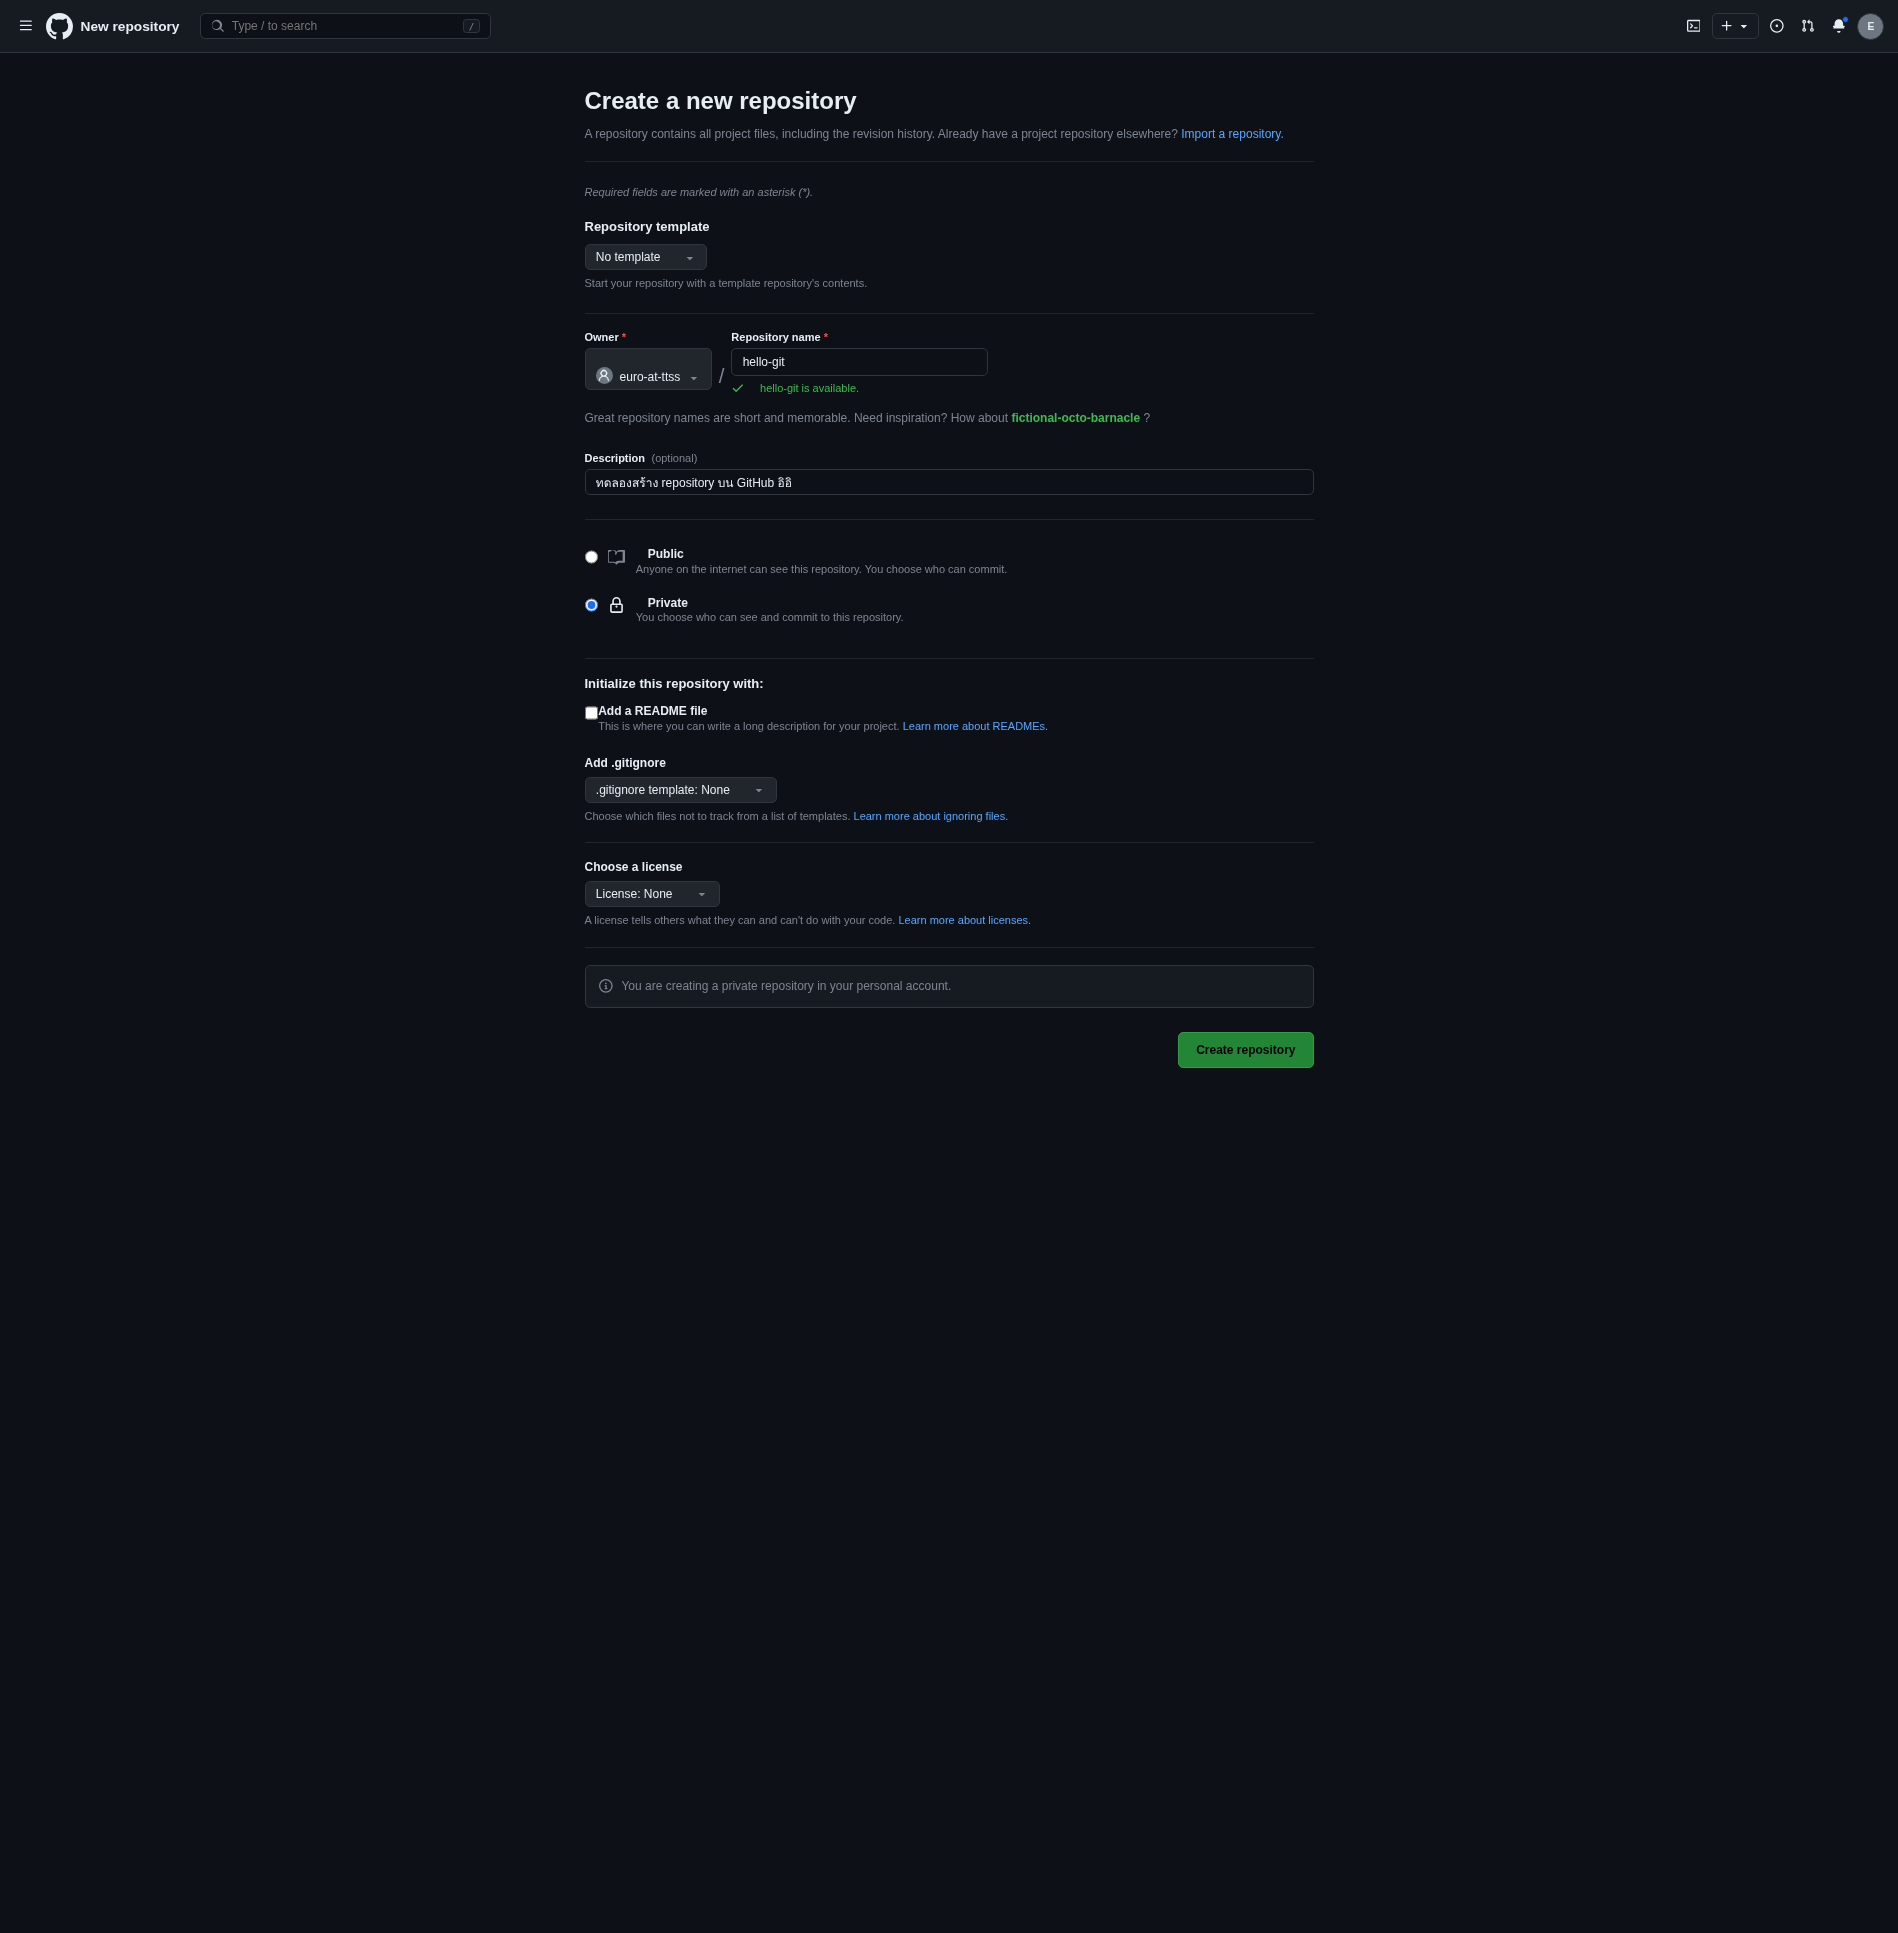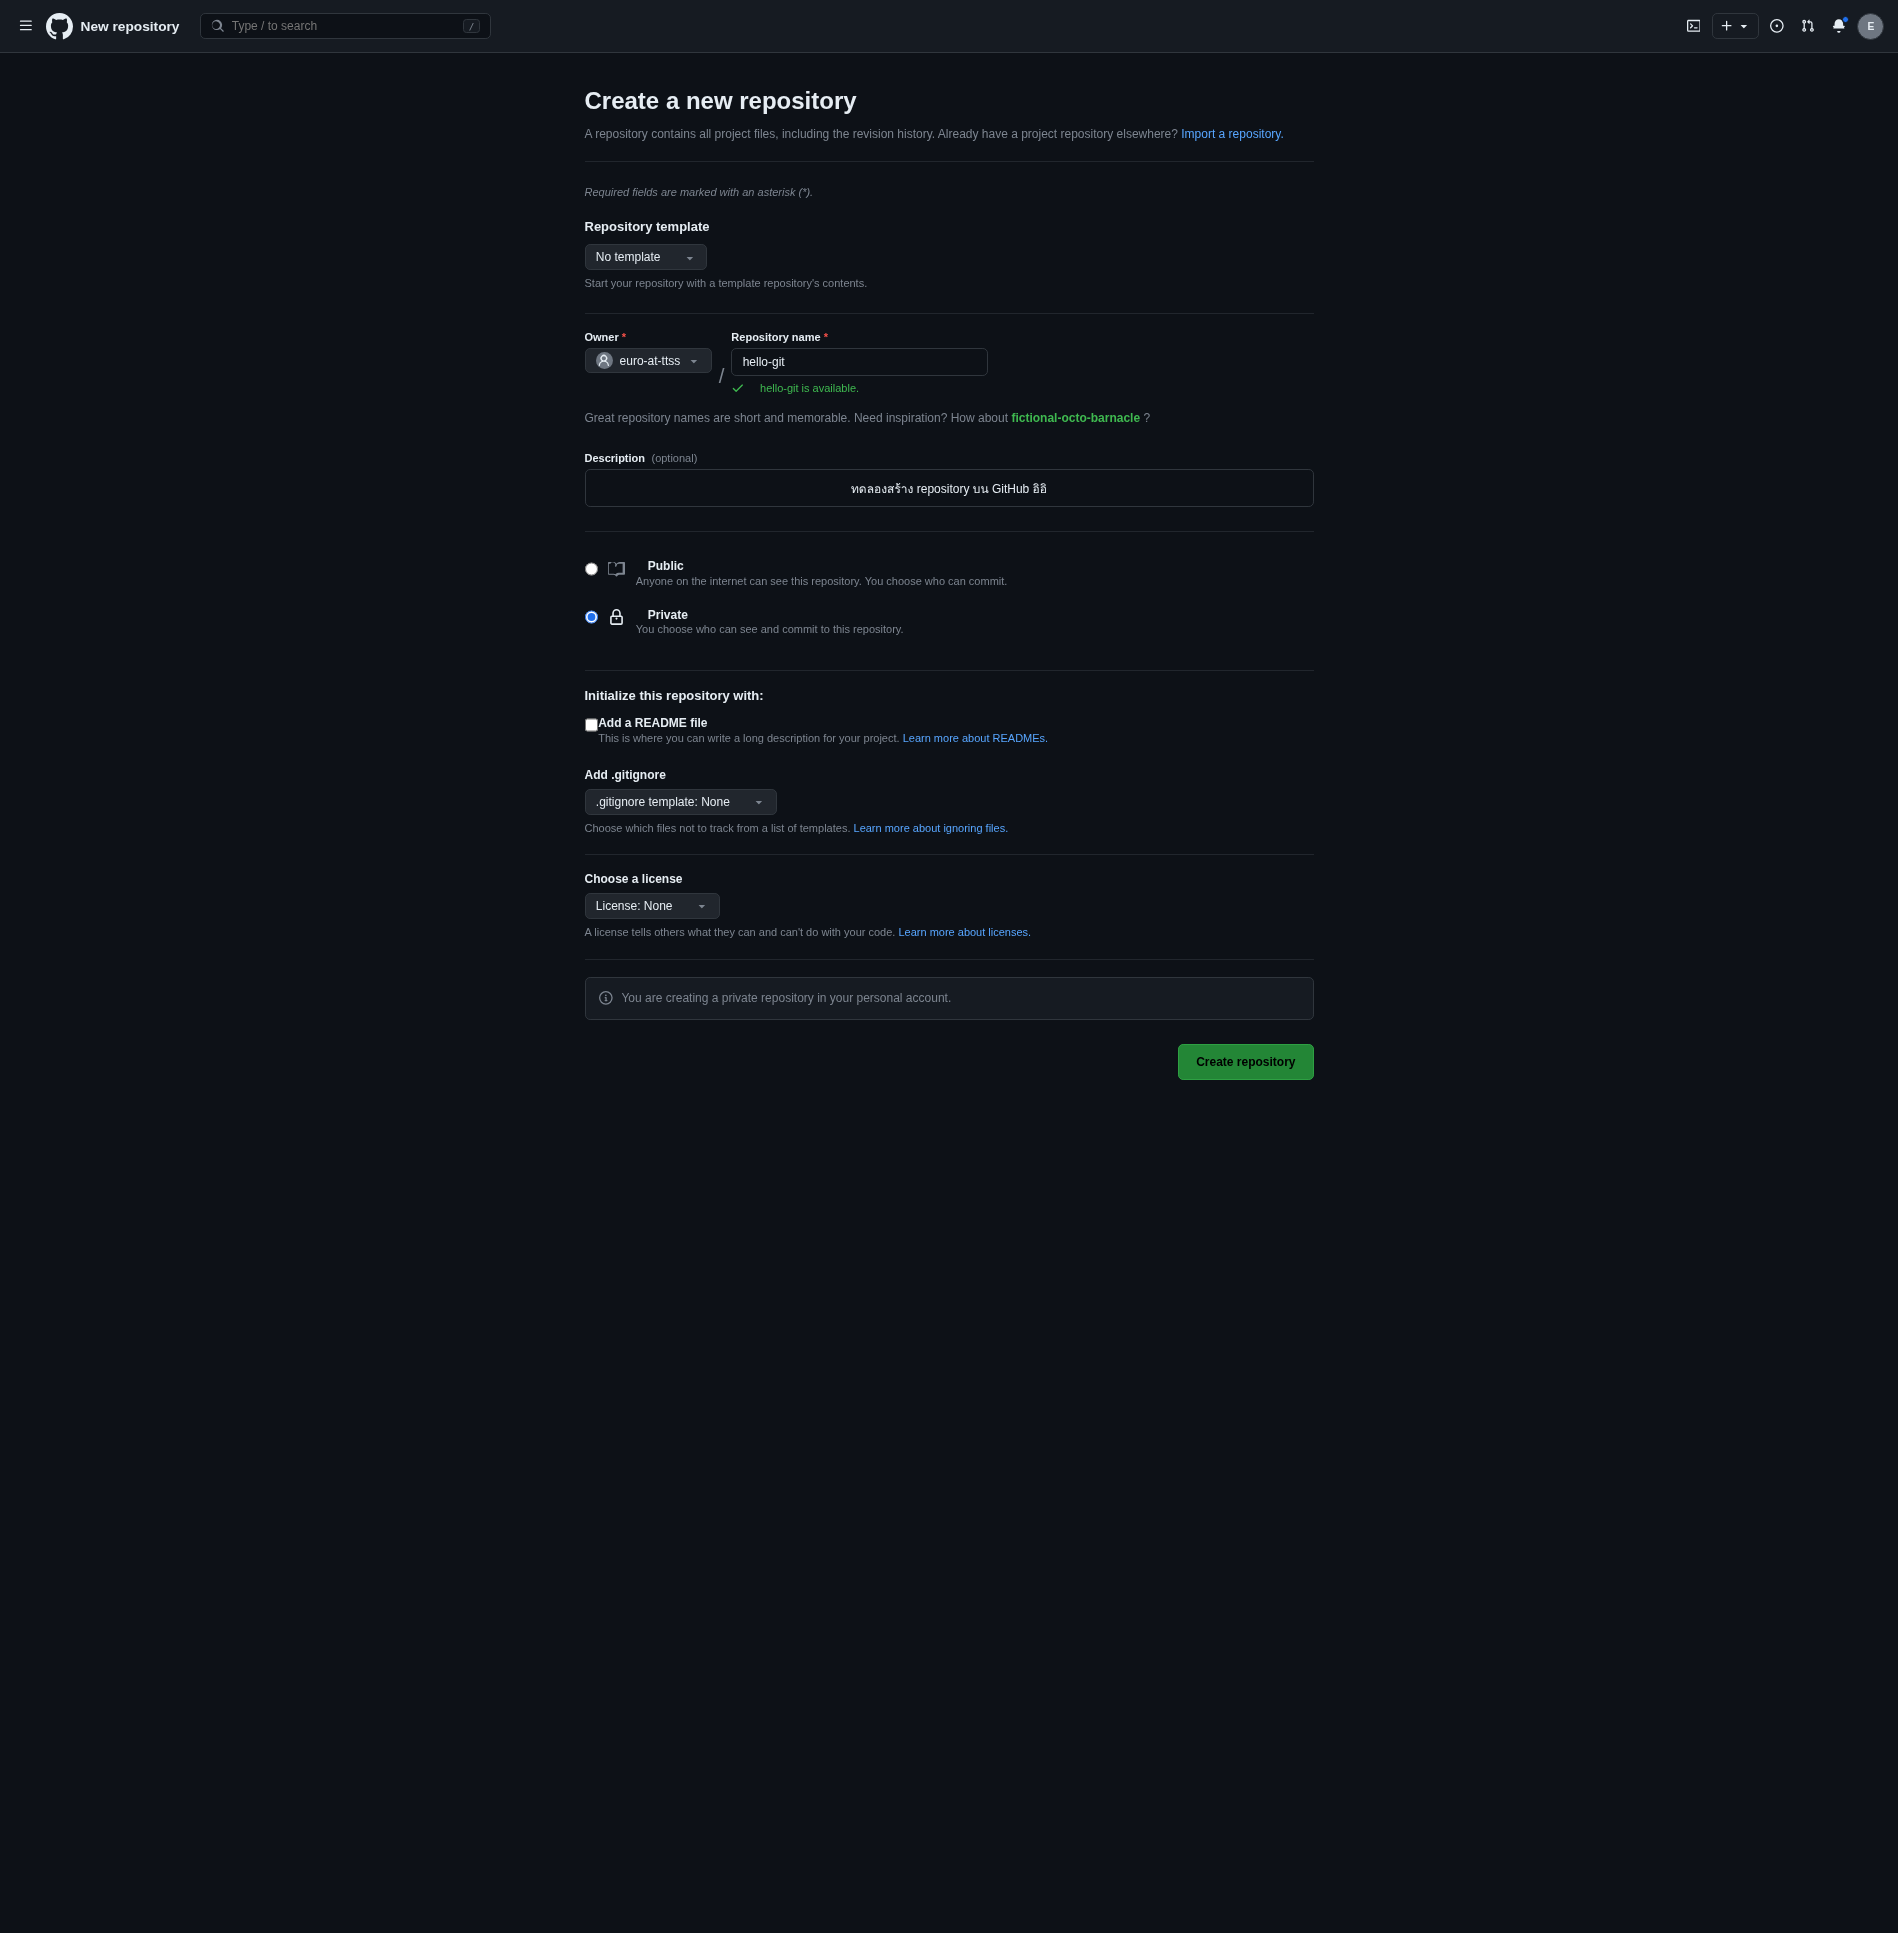--- a/index.html
+++ b/index.html
@@ -222,23 +222,23 @@
 
     .owner-dropdown {
       background: #21262d;
       border: 0.9px solid #30363d;
       border-radius: 5.1px;
       color: #e6edf3;
       font-size: 12px;
       padding: 5.1px 10.3px;
       cursor: pointer;
       display: flex;
-      align-items: center;
+      align-items: flex-end;
       gap: 6.8px;
-      height: 25px;
+      height: 42px;
     }
     .owner-avatar {
       width: 17px; height: 17px;
       border-radius: 50%;
       background: #6e7681;
       display: flex; align-items: center; justify-content: center;
       font-size: 8.6px;
     }
     .repo-name-input {
       background: #0d1117;
@@ -274,23 +274,22 @@
 
     
     .desc-input {
       background: #0d1117;
       border: 0.9px solid #30363d;
       border-radius: 5.1px;
       color: #e6edf3;
       font-size: 12px;
       padding: 6.8px 10.3px;
       width: 100%;
-      height: 38px;
+      height: 26px;
       outline: none;
-      text-align: center;
     }
 
     
     .visibility-section { margin-bottom: 24px; }
     .radio-option {
       display: flex;
       align-items: flex-start;
       gap: 10.3px;
       padding: 10.3px 0;
       cursor: pointer;

